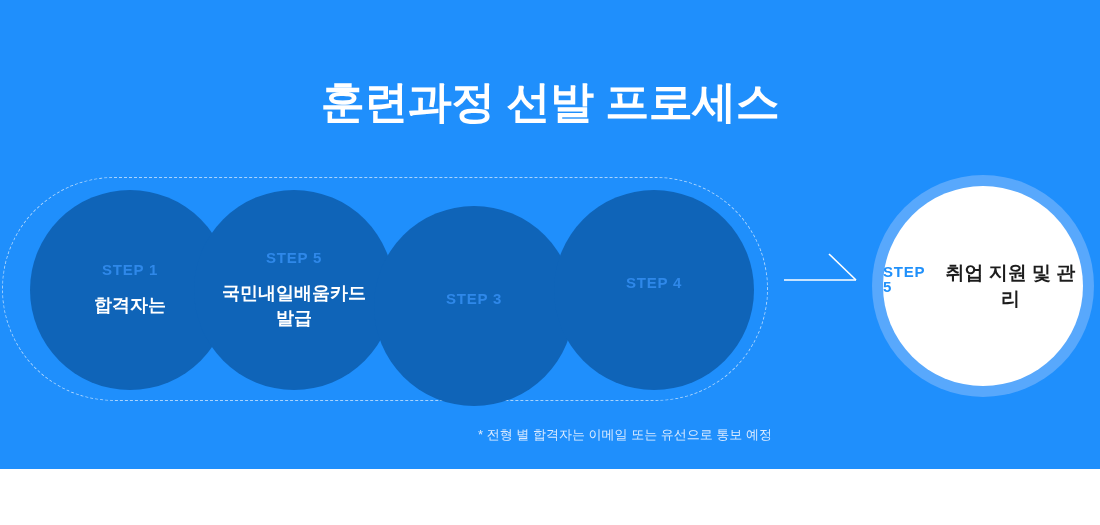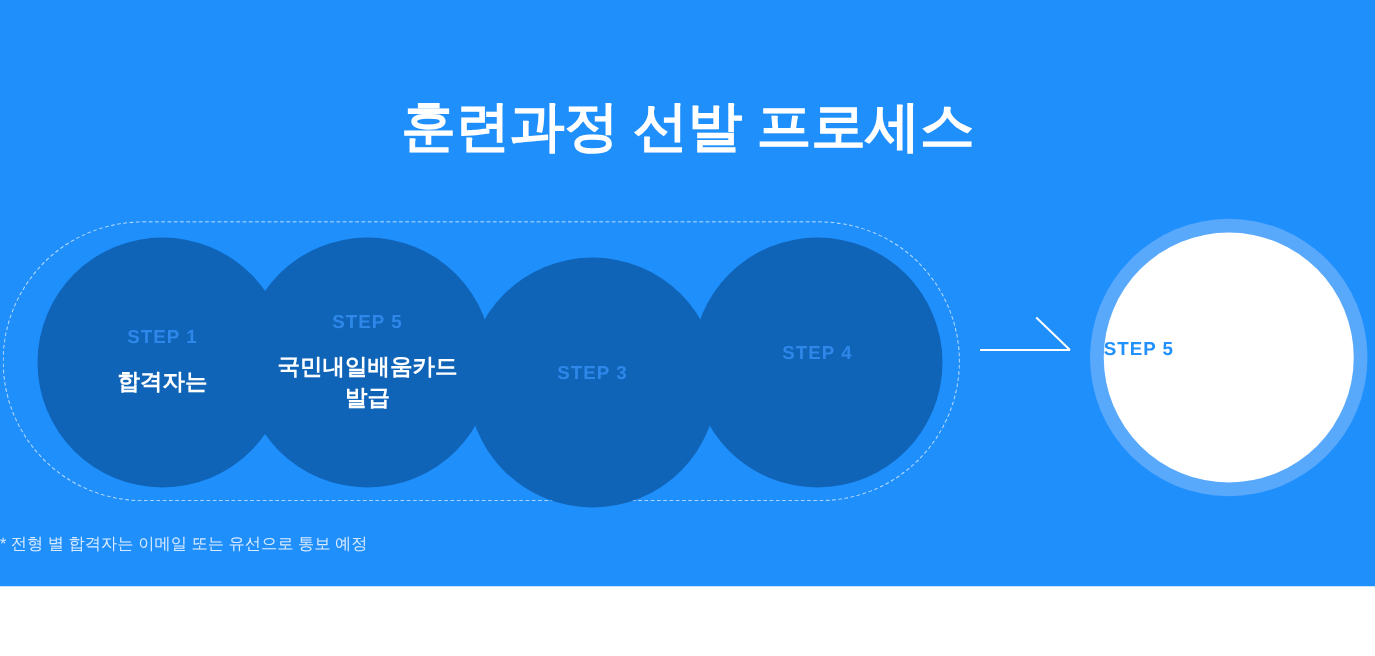--- a/index.html
+++ b/index.html
@@ -126,21 +126,21 @@
     color: #1c1c1c;
     font-size: 19px;
   }
 
   
   #process-footnote {
     position: absolute;
     left: 0;
     top: 427px;
     width: 772px;
-    text-align: left;
+    text-align: right;
     font-size: 13px;
     color: #d9eaff;
     line-height: 1.2;
     white-space: nowrap;
   }
 </style>
 </head>
 <body>
 
 <div id="infographic">
@@ -170,17 +170,18 @@
 
   <svg id="process-arrow" viewBox="0 0 74 36">
     <line x1="0" y1="28" x2="72" y2="28" stroke="#ffffff" stroke-width="1.6"></line>
     <line x1="45" y1="2" x2="72" y2="28" stroke="#ffffff" stroke-width="1.6"></line>
   </svg>
 
   <div id="step-5-halo"></div>
 
   <div id="step-5">
     <div class="step-number">STEP 5</div>
+    <div class="step-label">취업 지원 및 관리</div>
   </div>
 
   <div id="process-footnote">* 전형 별 합격자는 이메일 또는 유선으로 통보 예정</div>
 
 </div>
 
 </body></html>

